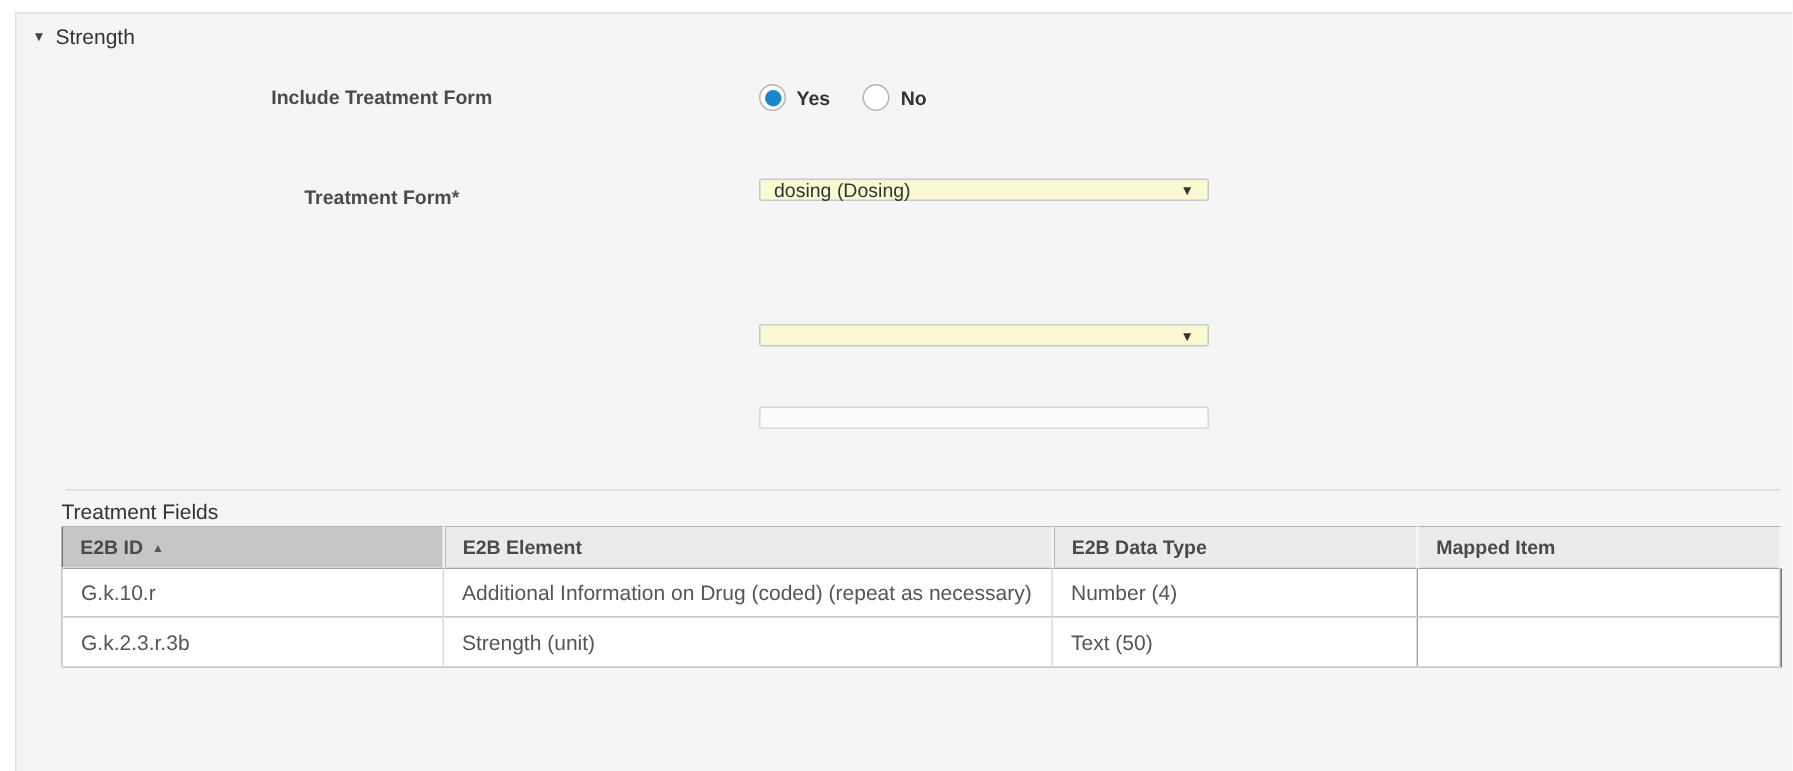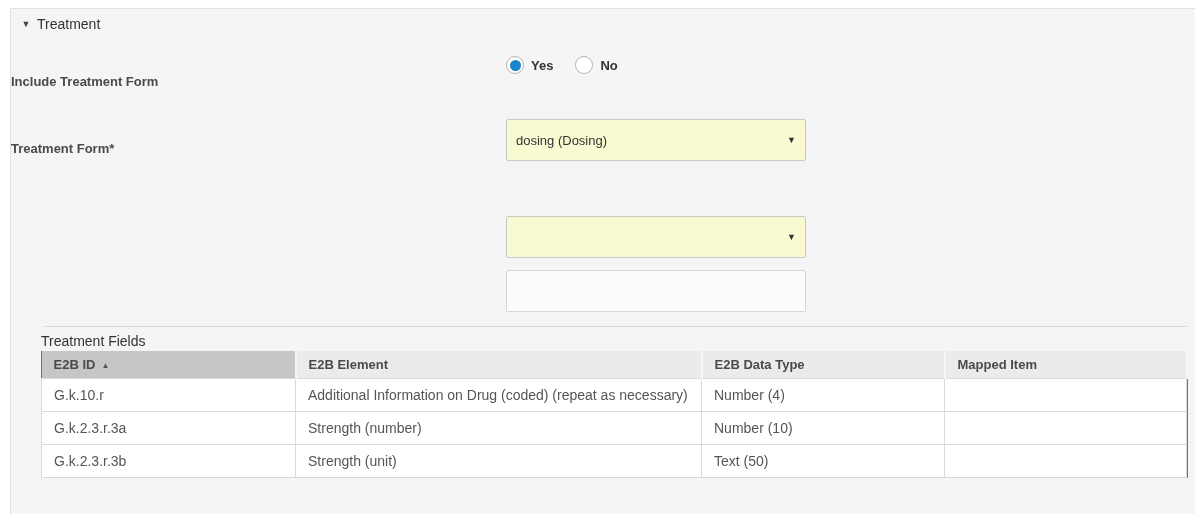--- a/index.html
+++ b/index.html
@@ -21,29 +21,28 @@
     position:absolute; top:7px; left:4px;
     display:flex; align-items:center; cursor:pointer;
   }
   .sec-caret { font-size:9px; color:#444; width:22px; text-align:center; }
   .sec-title { font-size:14px; color:#333; }
 
   
   .frow { position:absolute; left:0; right:0; height:26px; }
   .frow .lbl {
     position:absolute; left:0; top:0; width:487px;
-    text-align:left; font-size:13px; font-weight:bold;
+    text-align:center; font-size:13px; font-weight:bold;
     color:#4a4a4a; line-height:26px;
     white-space:nowrap;
-    margin-top:17px;
   }
   .frow .lbl.disabled { color:#b3b3b3; }
   .ctl {
     position:absolute; left:495px; top:0;
-    width:300px; height:42px;
+    width:300px; height:15px;
   }
   .select-box {
     background:#fafad2;
     border:1px solid #c9c9c9;
     border-radius:2px;
     width:100%; height:100%;
     display:flex; align-items:center;
     padding:0 26px 0 9px;
     font-size:13px; color:#333;
     position:relative; cursor:pointer;
@@ -115,21 +114,21 @@
     white-space:nowrap; overflow:hidden;
   }
 </style>
 </head>
 <body>
 
 <div class="panel">
 
   <div class="sec-header">
     <span class="sec-caret">▼</span>
-    <span class="sec-title">Treatment</span>
+    <span class="sec-title">Strength</span>
   </div>
 
   <div class="frow" style="top:43px;">
     <div class="lbl">Include Treatment Form</div>
     <div class="ctl radio-group">
       <span class="radio-opt">
         <span class="radio-circle checked">
             <span class="dot"></span>
           </span>
         <span class="radio-label">Yes</span>
@@ -188,26 +187,20 @@
       </tr>
     </thead>
     <tbody>
         <tr>
           <td>G.k.10.r</td>
           <td>Additional Information on Drug (coded) (repeat as necessary)</td>
           <td>Number (4)</td>
           <td></td>
         </tr>
         <tr>
-          <td>G.k.2.3.r.3a</td>
-          <td>Strength (number)</td>
-          <td>Number (10)</td>
-          <td></td>
-        </tr>
-        <tr>
           <td>G.k.2.3.r.3b</td>
           <td>Strength (unit)</td>
           <td>Text (50)</td>
           <td></td>
         </tr>
       </tbody>
   </table>
 
 </div>
 

